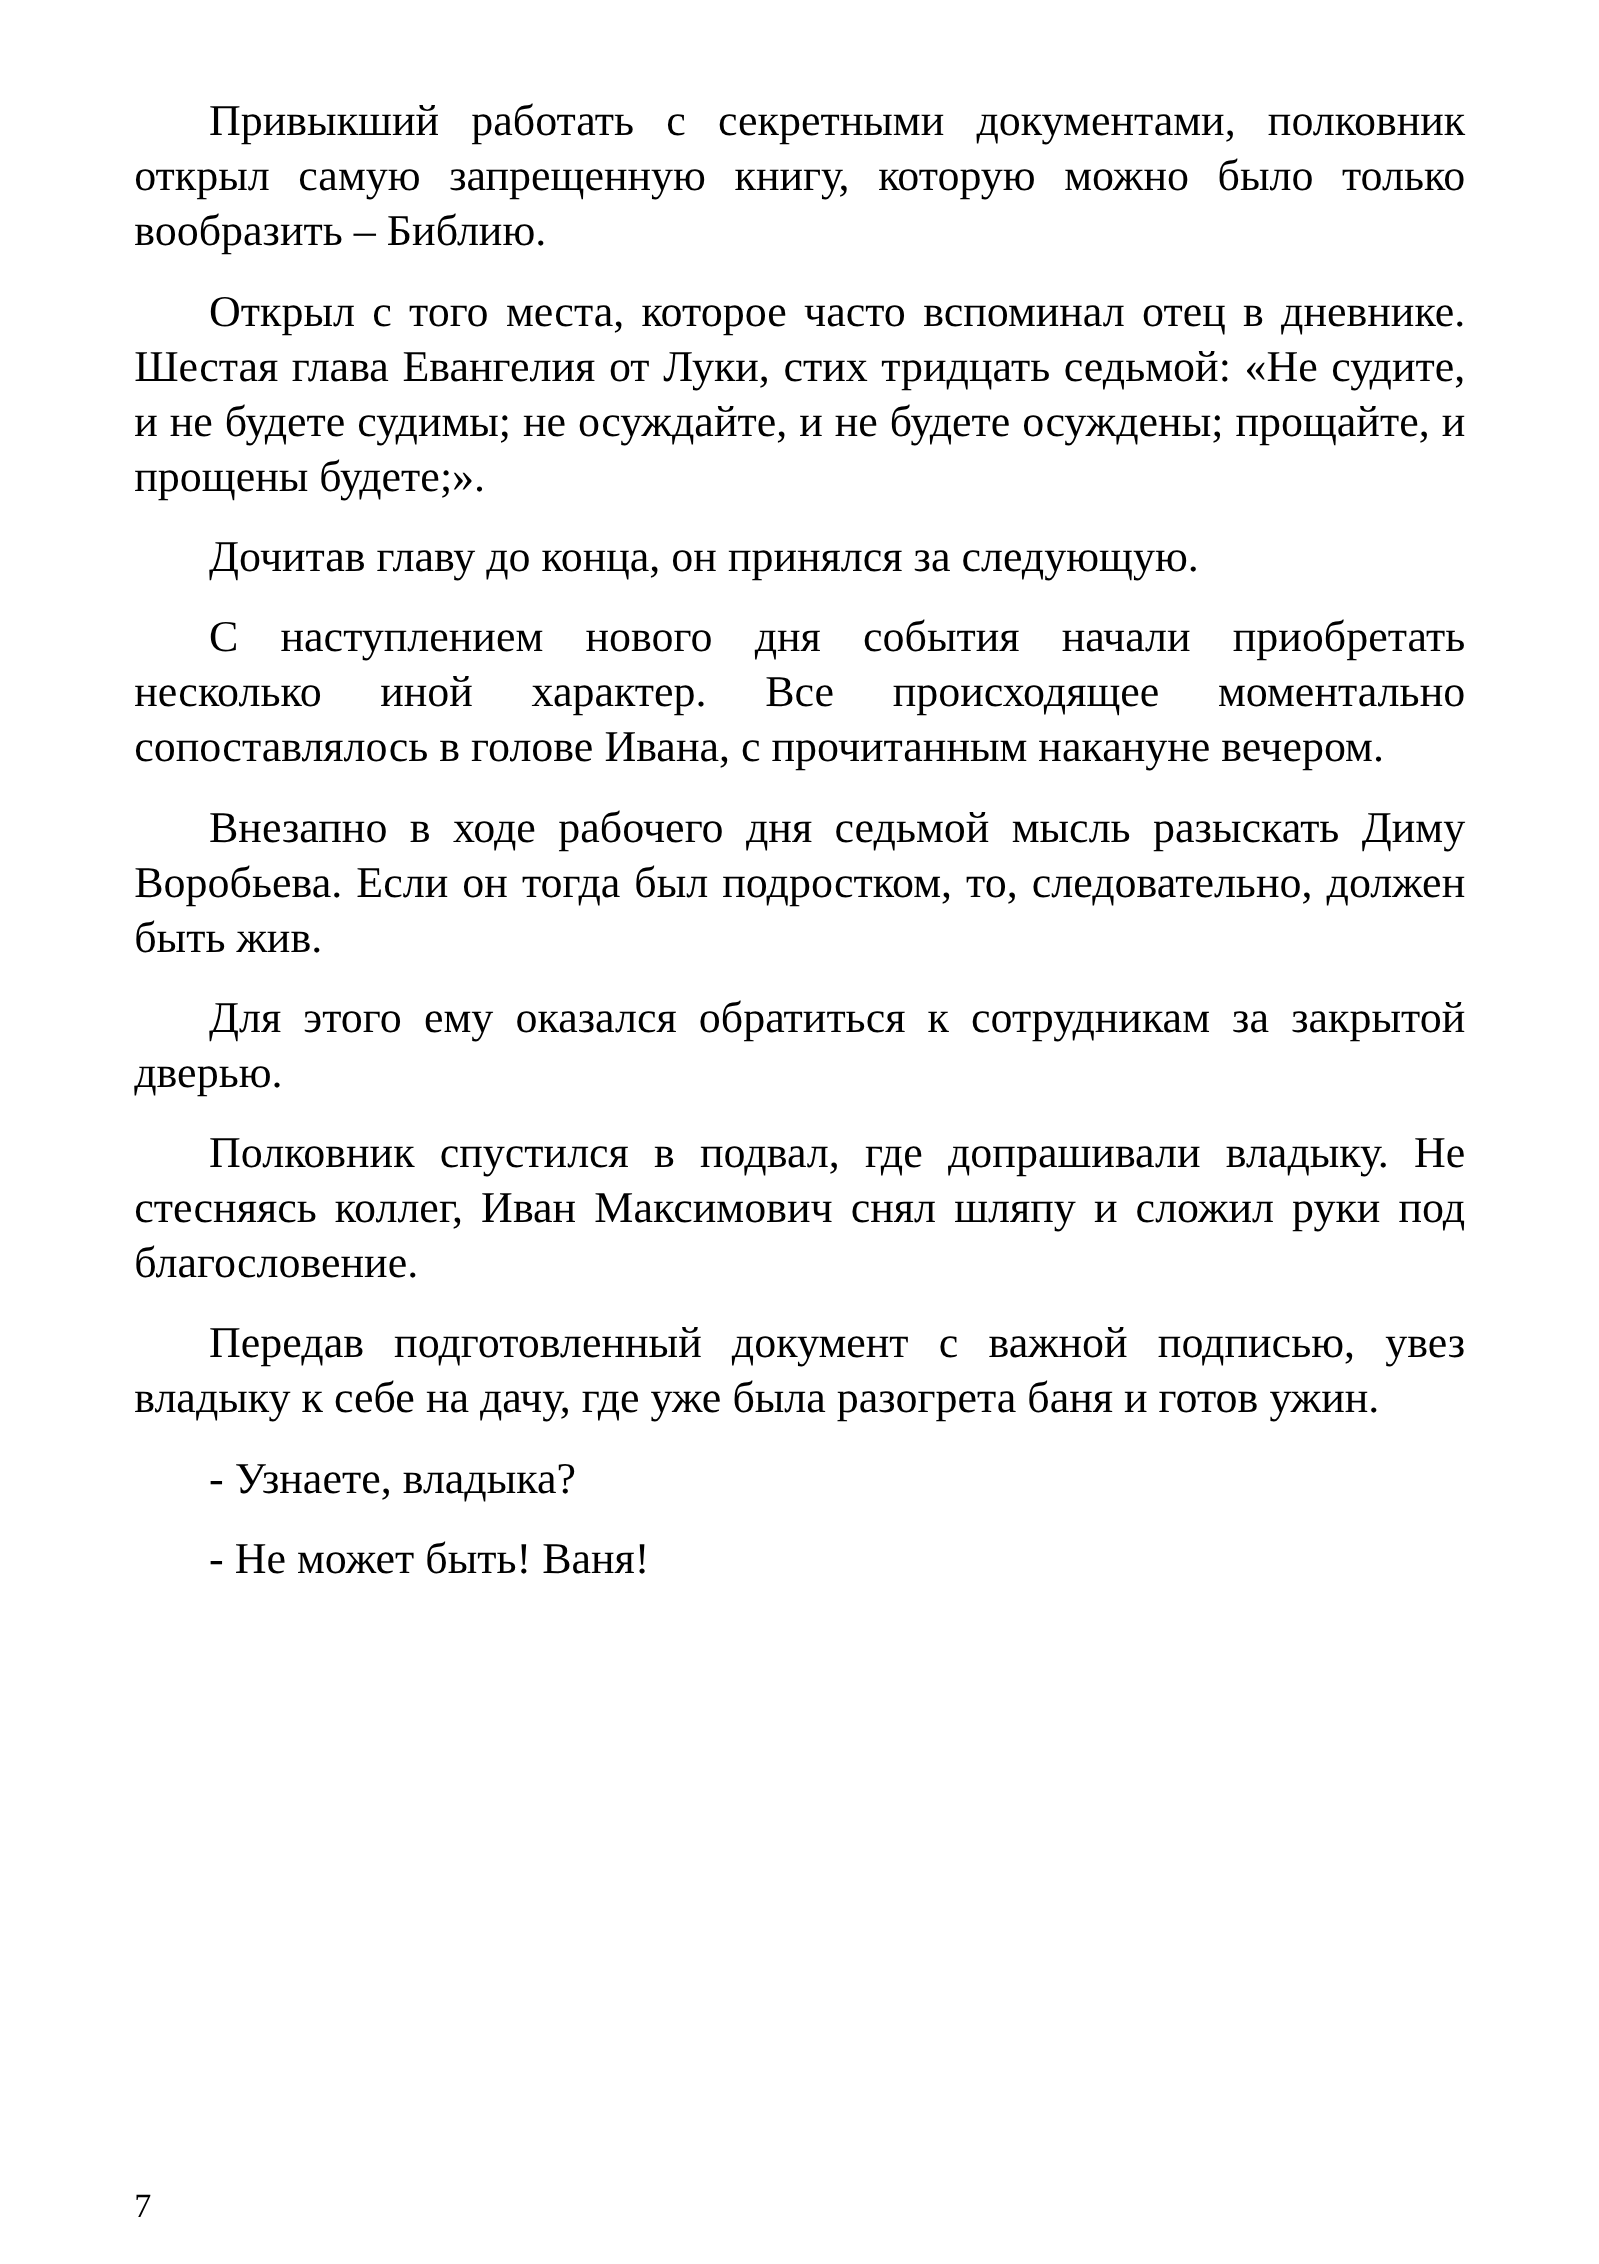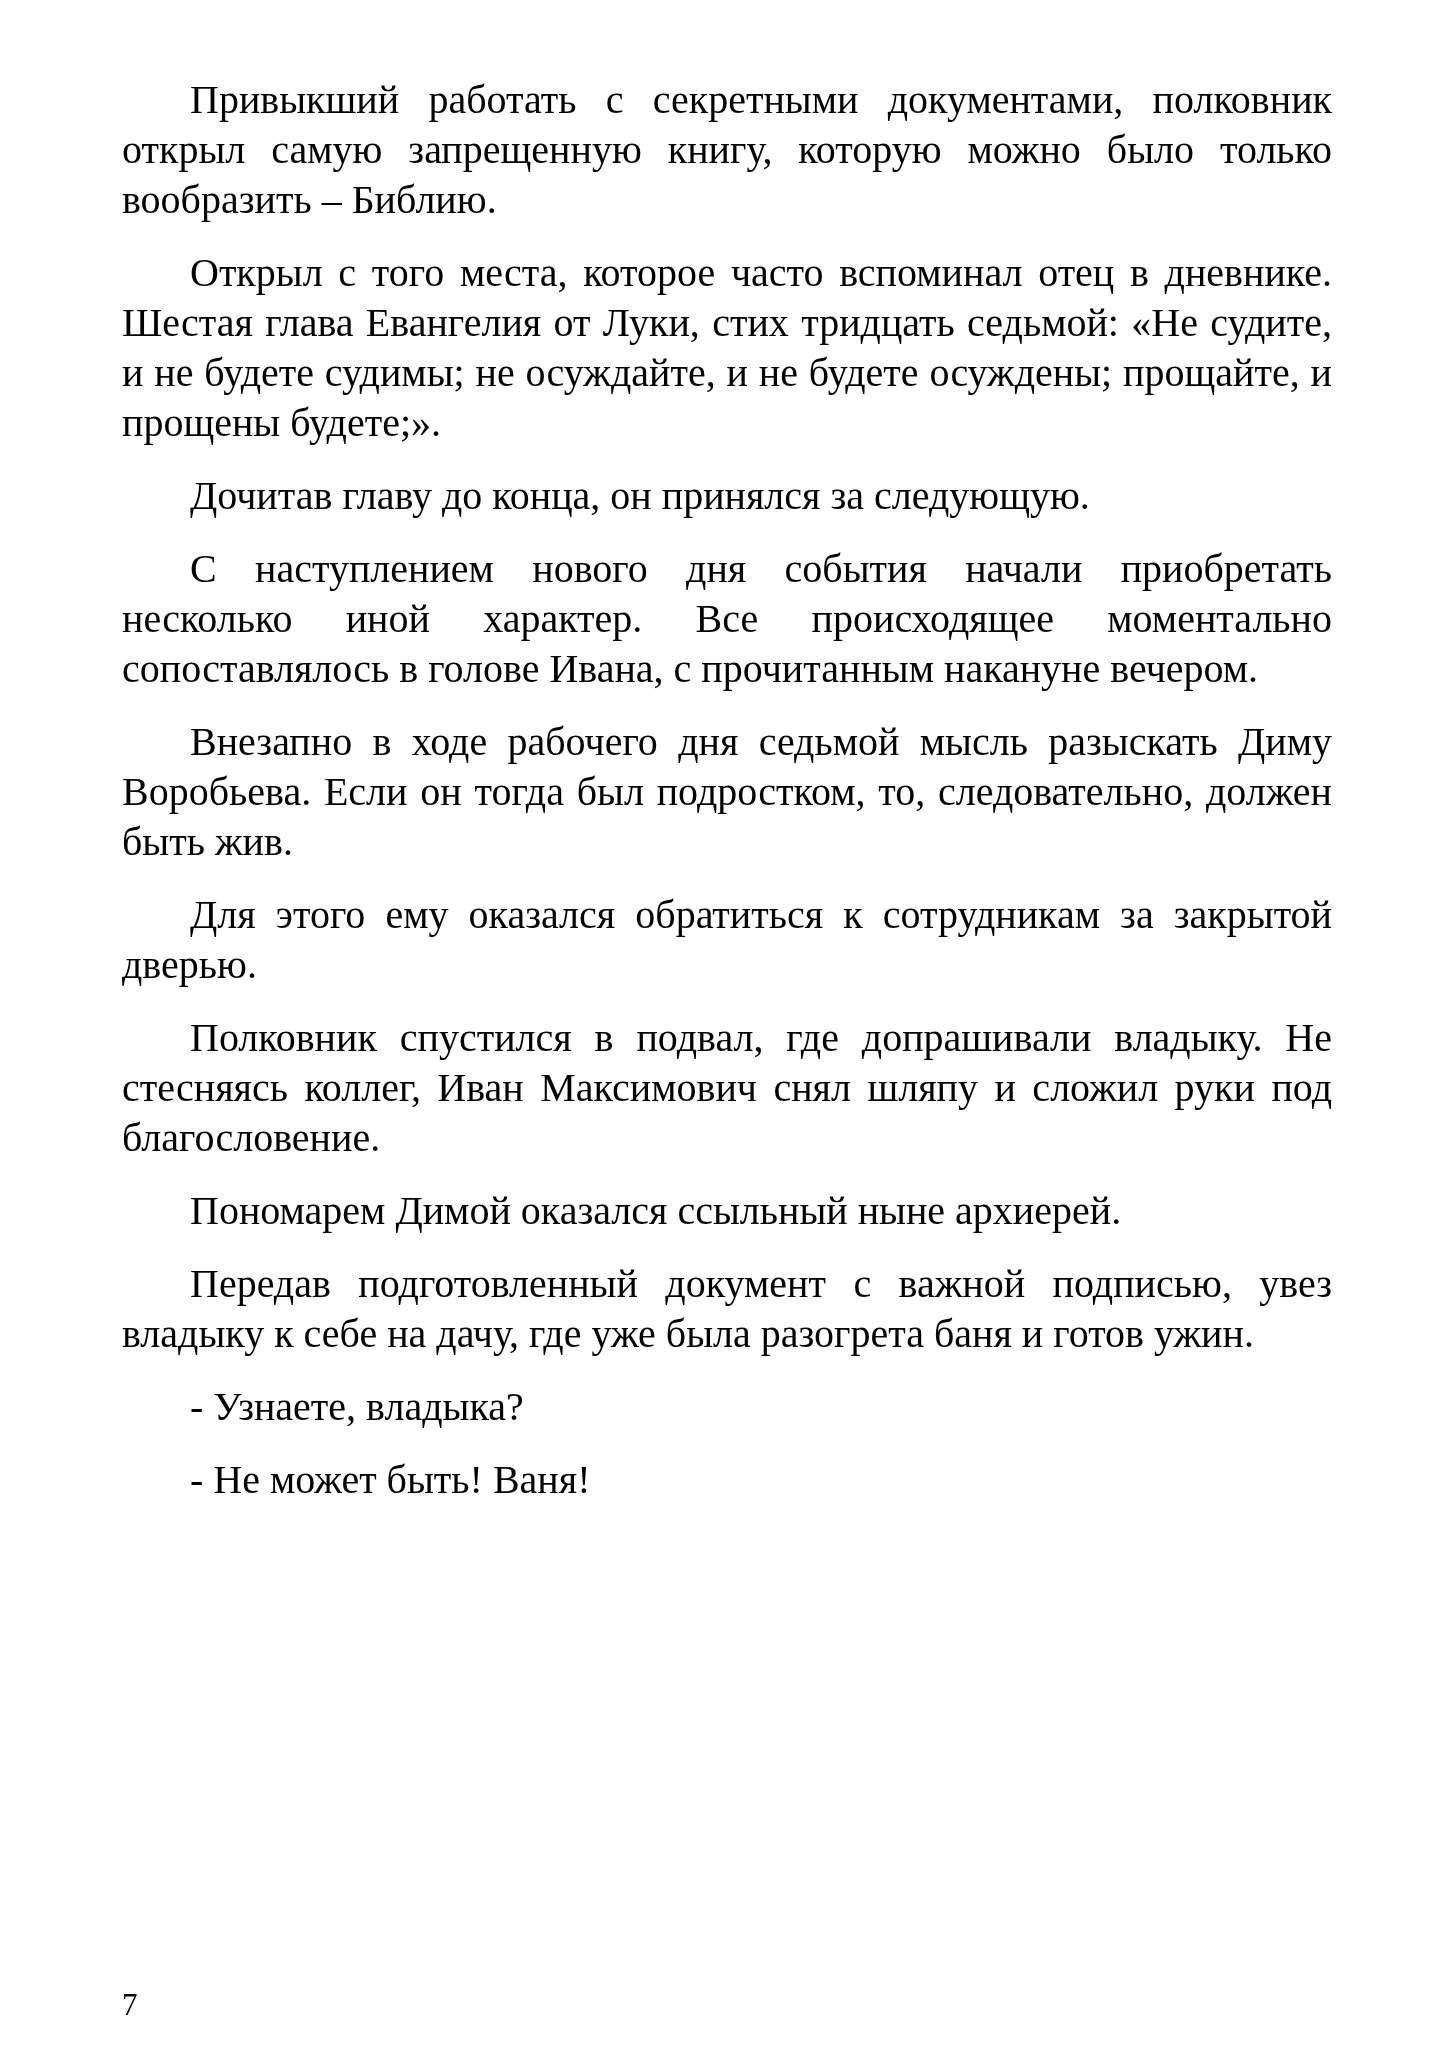--- a/index.html
+++ b/index.html
@@ -23,21 +23,21 @@
   .text-block {
     position: absolute;
     left: 122px;
     top: 70px;
     width: 1210px;
     font-size: 40px;
     line-height: 50px;
     text-align: justify;
   }
   .text-block p {
-    margin: 5px 0 23px 0;
+    margin: 15px 0 23px 0;
     text-indent: 68px;
   }
   .page-number {
     position: absolute;
     left: 122px;
     top: 1989px;
     font-size: 31px;
     line-height: 1;
   }
 </style>
@@ -46,19 +46,18 @@
 
 <div class="page">
   <div class="text-block">
     <p>Привыкший работать с секретными документами, полковник открыл самую запрещенную книгу, которую можно было только вообразить – Библию.</p>
     <p>Открыл с того места, которое часто вспоминал отец в дневнике. Шестая глава Евангелия от Луки, стих тридцать седьмой: «Не судите, и не будете судимы; не осуждайте, и не будете осуждены; прощайте, и прощены будете;».</p>
     <p>Дочитав главу до конца, он принялся за следующую.</p>
     <p>С наступлением нового дня события начали приобретать несколько иной характер. Все происходящее моментально сопоставлялось в голове Ивана, с прочитанным накануне вечером.</p>
     <p>Внезапно в ходе рабочего дня седьмой мысль разыскать Диму Воробьева. Если он тогда был подростком, то, следовательно, должен быть жив.</p>
     <p>Для этого ему оказался обратиться к сотрудникам за закрытой дверью.</p>
     <p>Полковник спустился в подвал, где допрашивали владыку. Не стесняясь коллег, Иван Максимович снял шляпу и сложил руки под благословение.</p>
-    <p>Пономарем Димой оказался ссыльный ныне архиерей.</p>
     <p>Передав подготовленный документ с важной подписью, увез владыку к себе на дачу, где уже была разогрета баня и готов ужин.</p>
     <p>- Узнаете, владыка?</p>
     <p>- Не может быть! Ваня!</p>
   </div>
   <div class="page-number">7</div>
 </div>
 
 </body></html>

